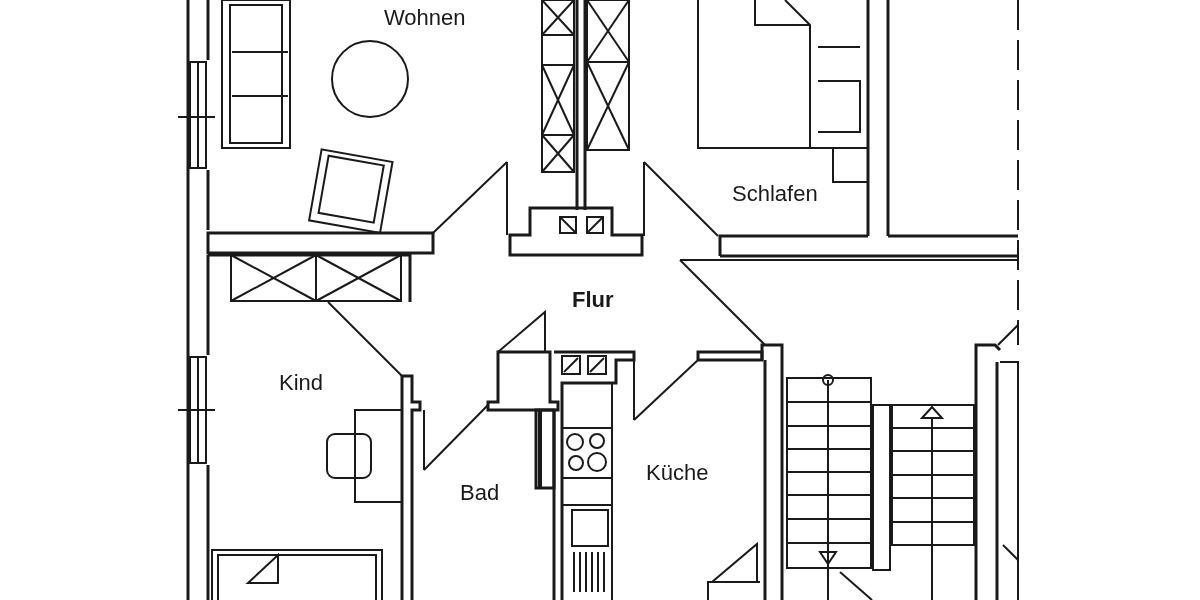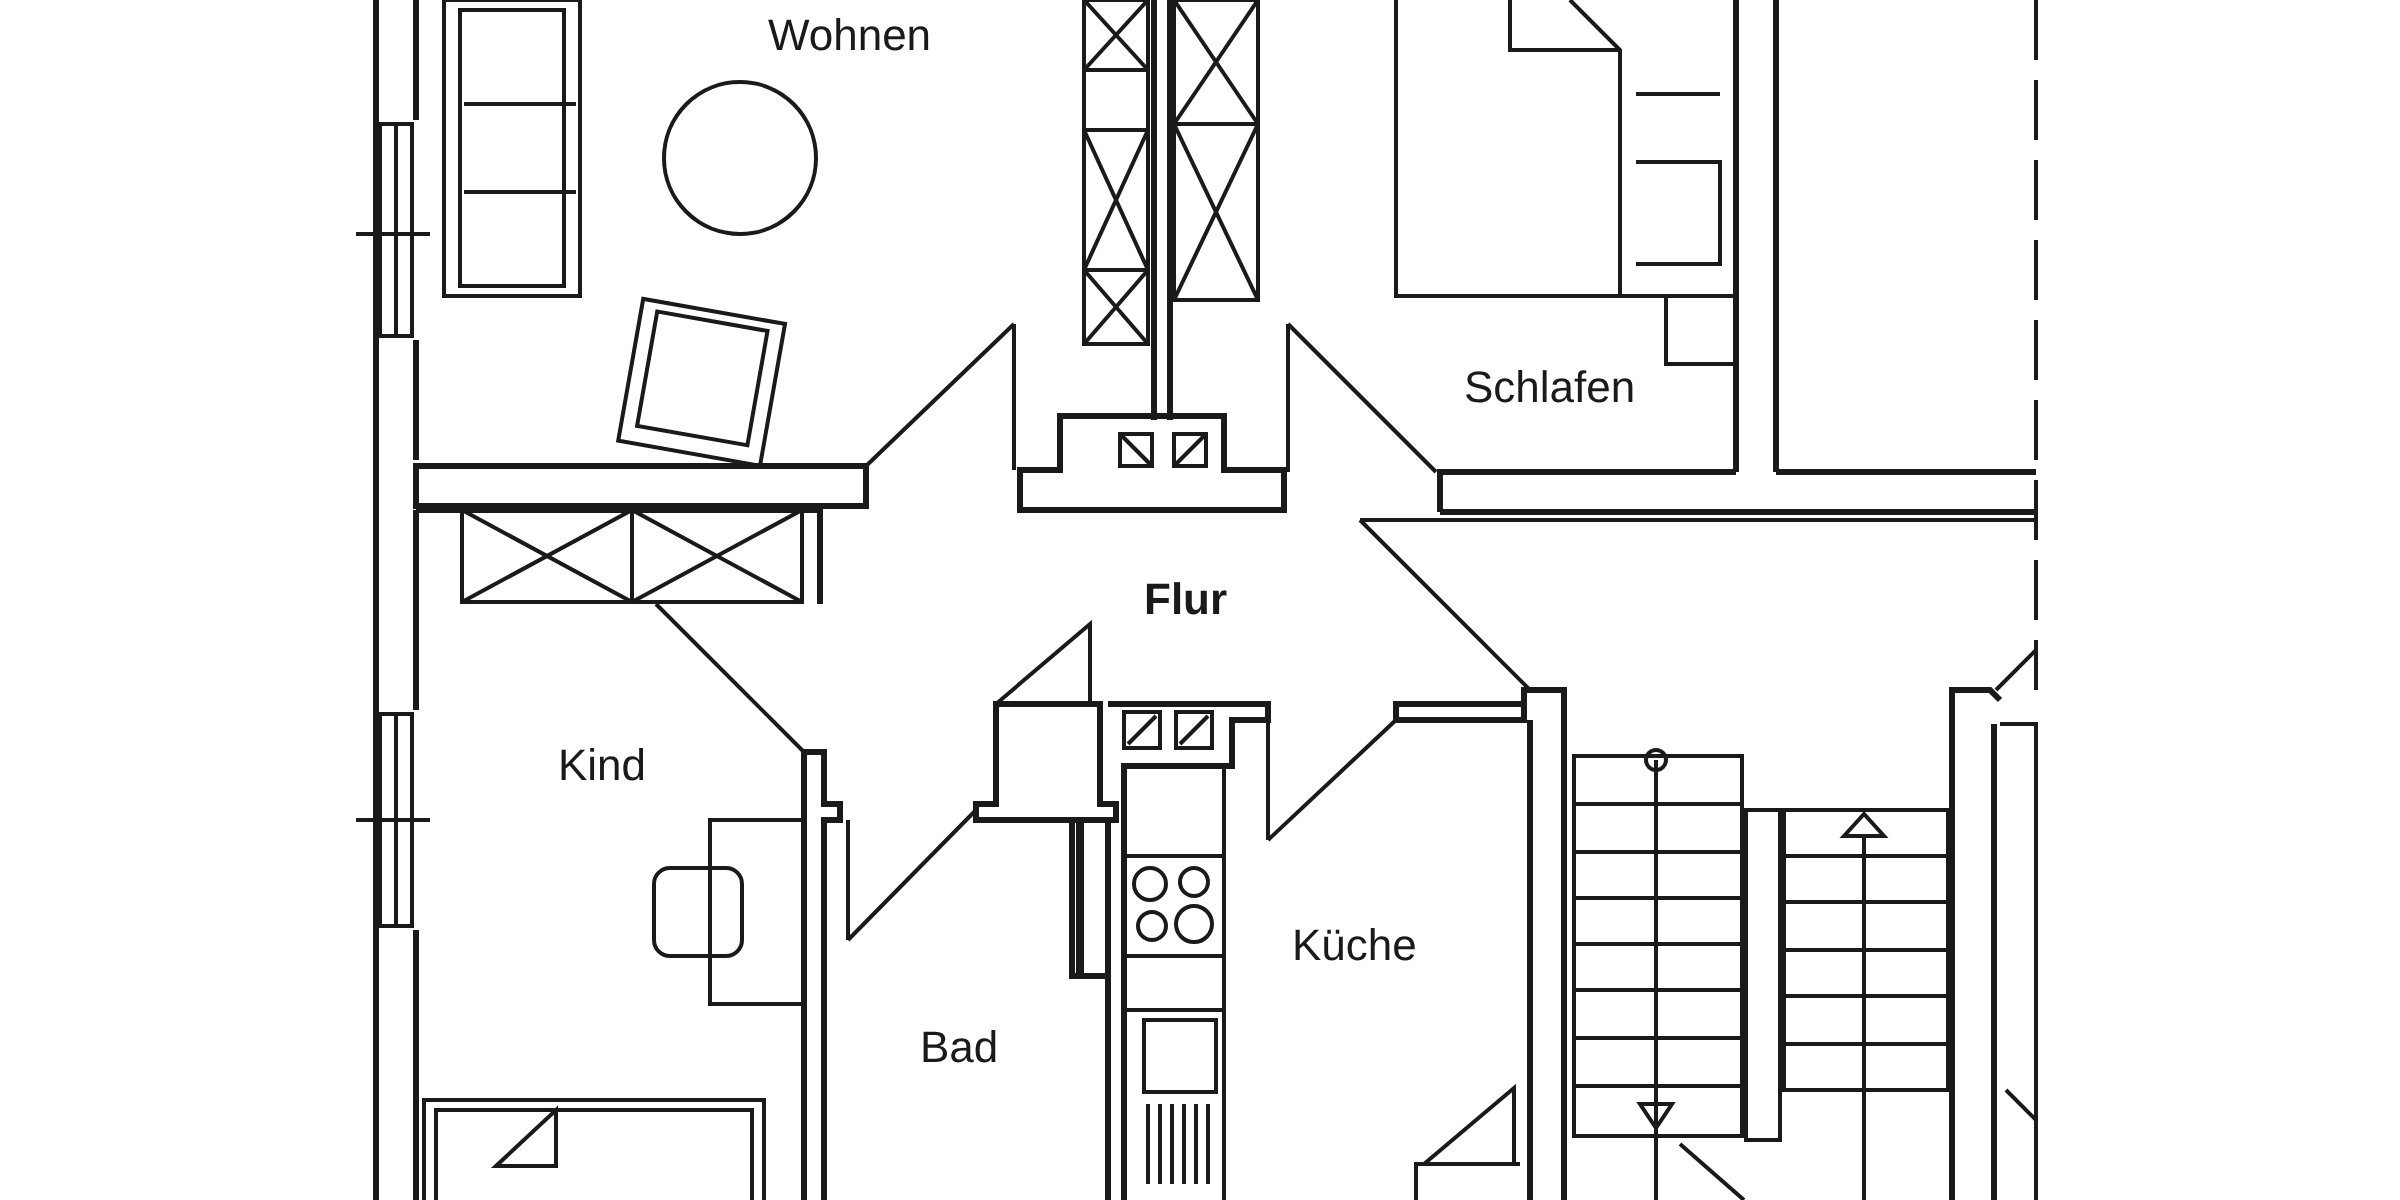--- a/index.html
+++ b/index.html
@@ -229,13 +229,13 @@
       <path d="M1003 545 L1018 560"></path>
     </g>
   </g>
 </svg>
 
 <div class="room-label" style="left:384px; top:7px;">Wohnen</div>
 <div class="room-label" style="left:732px; top:171px;margin-top:12px;">Schlafen</div>
 <div class="room-label" style="left:572px; top:289px;font-weight:bold;">Flur</div>
 <div class="room-label" style="left:279px; top:372px;">Kind</div>
 <div class="room-label" style="left:646px; top:462px;">Küche</div>
-<div class="room-label" style="left:460px; top:513px;">Bad</div>
+<div class="room-label" style="left:460px; top:482px;">Bad</div>
 
 </body></html>

